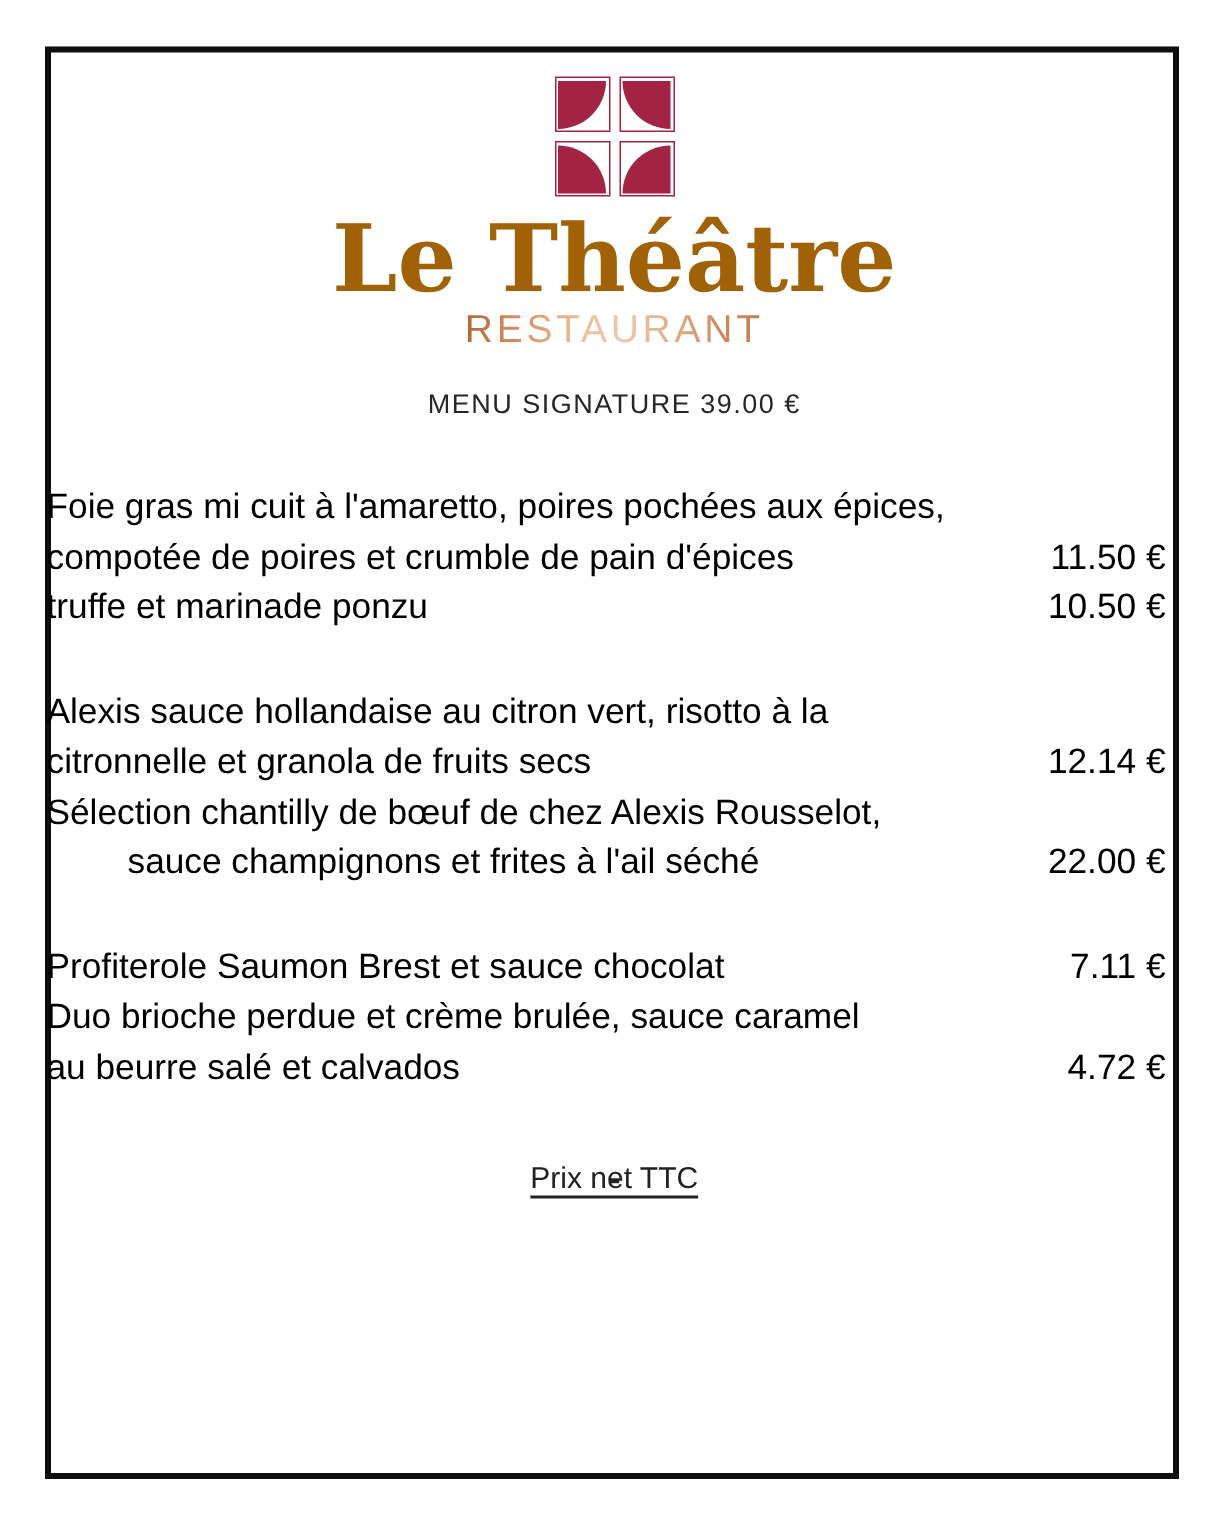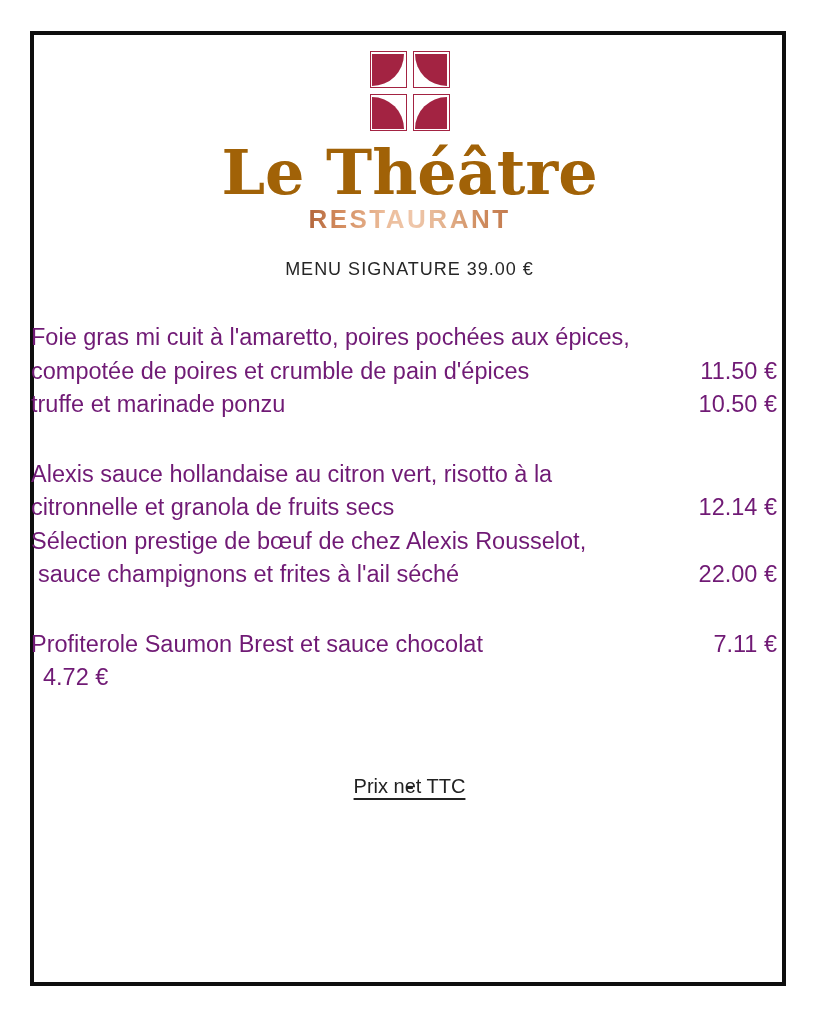--- a/index.html
+++ b/index.html
@@ -45,48 +45,48 @@
     text-align:center;
     font-family:"DejaVu Serif","Liberation Serif",serif;
     font-weight:700;
     font-size:62px;line-height:1.1;
     color:#a16207;
     letter-spacing:0;
   }
   .subtitle{
     position:absolute;top:204px;left:0;width:100%;
     text-align:center;
-    font-size:26px;font-weight:700;
+    font-size:26px;font-weight:400;
     letter-spacing:2.5px;
   }
   .subtitle span{
     background:linear-gradient(90deg,#b2663c 0%,#d28a5c 15%,#ecbd9b 38%,#efc7ab 52%,#e3b18c 68%,#cf8c5e 85%,#c27a4e 100%);
     -webkit-background-clip:text;
     background-clip:text;
     color:transparent;
   }
   .menu-title{
     position:absolute;top:259px;left:0;width:100%;
     text-align:center;
     font-size:18px;font-weight:400;
     letter-spacing:1px;
     color:#262626;
   }
   .menu-body{
     position:absolute;left:31px;top:321px;width:746px;
-    color:#701a75;
+    color:#000000;
     font-size:23.5px;font-weight:300;
   }
   .menu-section{margin-bottom:36px;}
   .menu-row{
     display:flex;justify-content:space-between;align-items:baseline;
     line-height:33.5px;
     white-space:pre;
   }
-  .menu-row.indent{padding-left:7px;}
+  .menu-row.indent{padding-left:25px;margin-left:29px;}
   .dish{flex:0 1 auto;}
   .price{flex:0 0 auto;padding-left:12px;}
   .footer-dash{
     position:absolute;top:769px;left:0;width:100%;
     text-align:center;
     font-size:26px;font-weight:600;line-height:32px;
     color:#222222;
   }
   .footer-note{
     position:absolute;top:770px;left:0;width:100%;
@@ -122,26 +122,27 @@
 
 <div class="menu-body">
     <div class="menu-section">
       <div class="menu-row"><span class="dish">Foie gras mi cuit à l'amaretto, poires pochées aux épices,</span></div>
       <div class="menu-row"><span class="dish">compotée de poires et crumble de pain d'épices</span><span class="price">11.50 €</span></div>
       <div class="menu-row"><span class="dish">truffe et marinade ponzu</span><span class="price">10.50 €</span></div>
     </div>
     <div class="menu-section">
       <div class="menu-row"><span class="dish">Alexis sauce hollandaise au citron vert, risotto à la</span></div>
       <div class="menu-row"><span class="dish">citronnelle et granola de fruits secs</span><span class="price">12.14 €</span></div>
-      <div class="menu-row"><span class="dish">Sélection prestige de bœuf de chez Alexis Rousselot,</span></div>
+      <div class="menu-row"><span class="dish">Sélection chantilly de bœuf de chez Alexis Rousselot,</span></div>
       <div class="menu-row indent"><span class="dish">sauce champignons et frites à l'ail séché</span><span class="price">22.00 €</span></div>
     </div>
     <div class="menu-section">
       <div class="menu-row"><span class="dish">Profiterole Saumon Brest et sauce chocolat</span><span class="price">7.11 €</span></div>
-      <div class="menu-row"><span class="price">4.72 €</span></div>
+      <div class="menu-row"><span class="dish">Duo brioche perdue et crème brulée, sauce caramel</span></div>
+      <div class="menu-row"><span class="dish">au beurre salé et calvados</span><span class="price">4.72 €</span></div>
     </div>
   </div>
 
 <div class="footer-dash">-</div>
 
 <div class="footer-note">
   <span>Prix net TTC</span>
 </div>
 
 </body></html>

